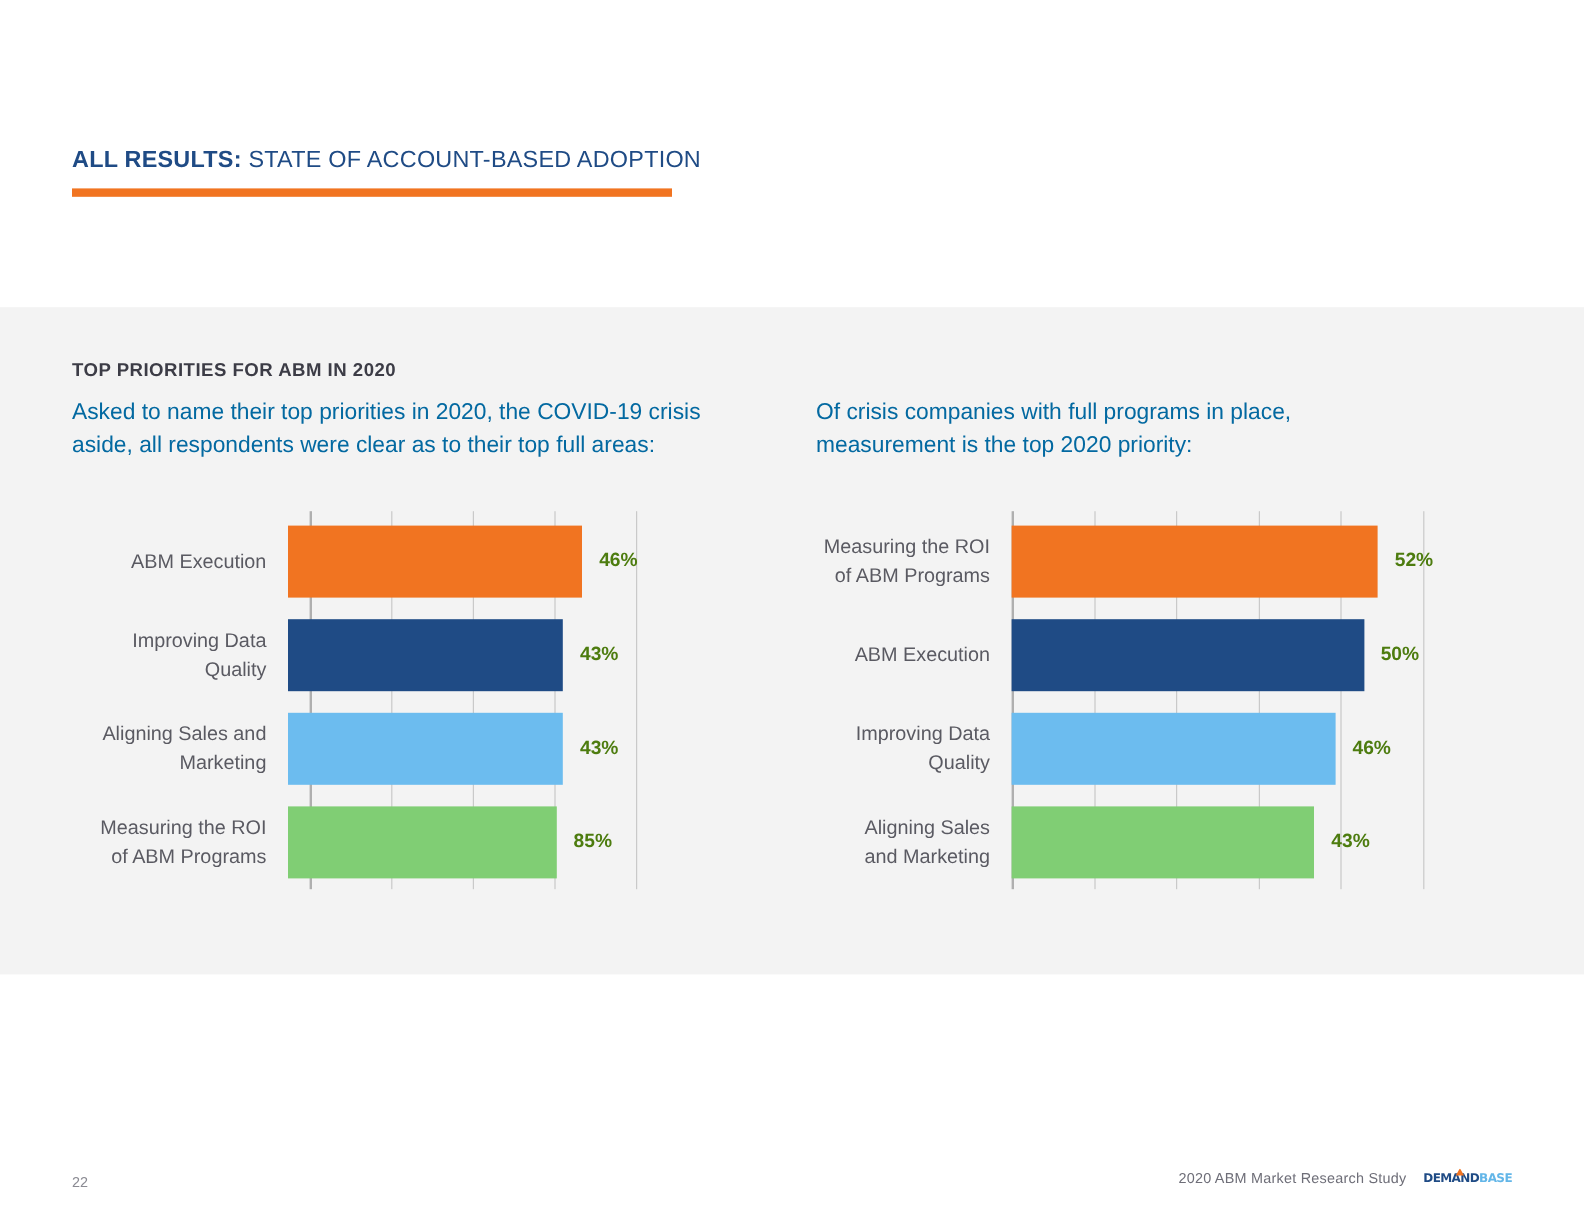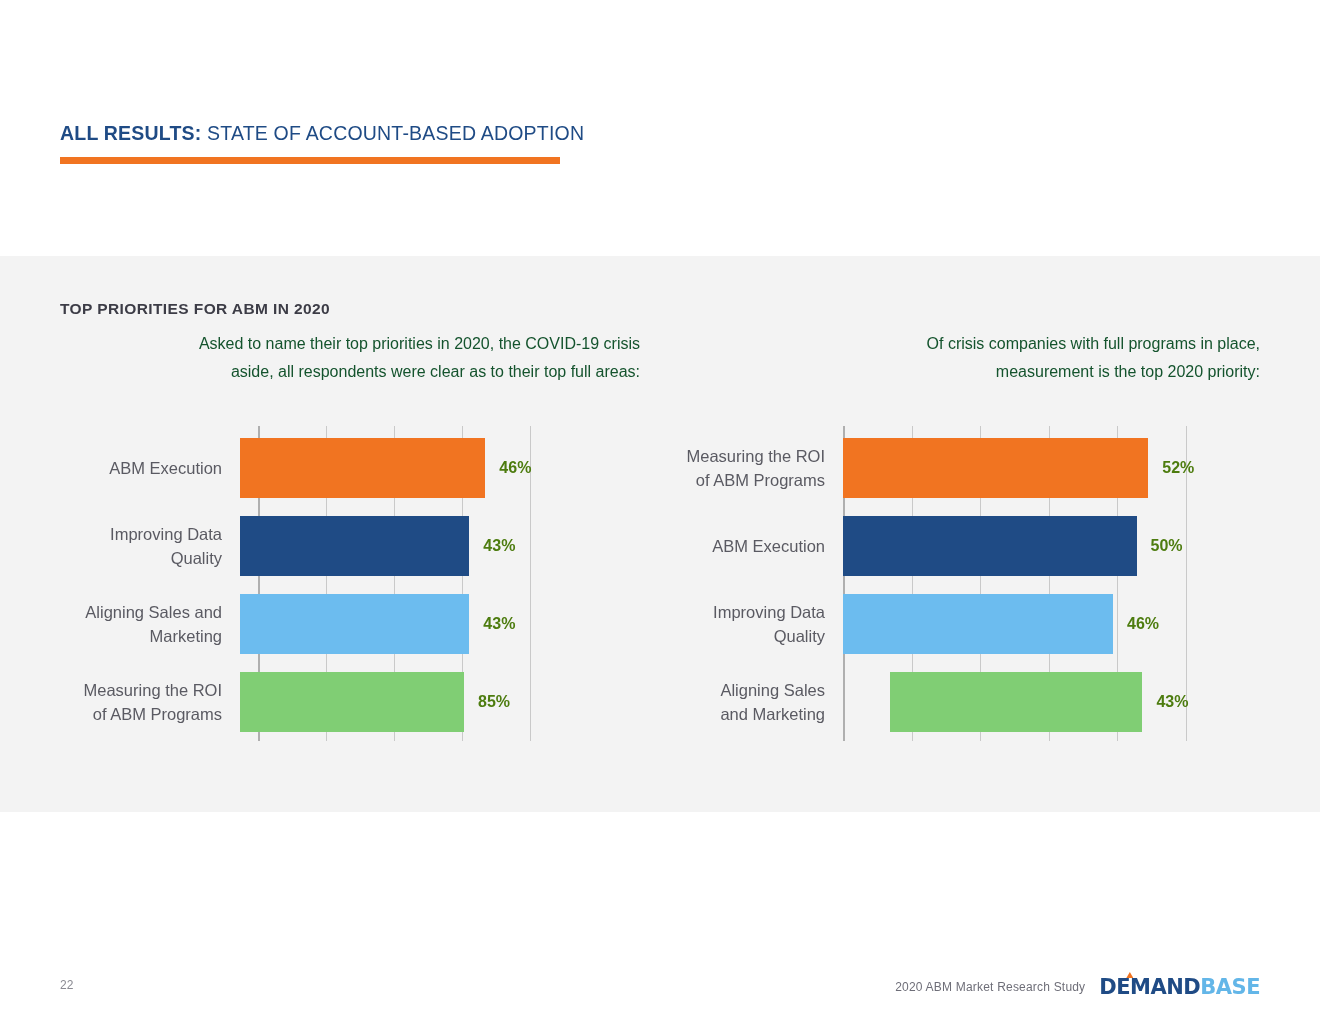--- a/index.html
+++ b/index.html
@@ -34,22 +34,22 @@
     font-size: 15.5px; font-weight: bold; letter-spacing: 0.4px;
     color: #3C3C46;
   }
 
   
   .col { position: absolute; top: 330px; }
   .col-left  { left: 40px;  width: 620px; }
   .col-right { left: 660px; width: 620px; }
 
   .col-intro {
-    text-align: right; font-size: 16px; line-height: 28px;
-    color: #14532d; padding: 0 20px;
+    text-align: left; font-size: 19px; line-height: 28px;
+    color: #0369a1; padding: 0 20px;
   }
   .col-intro div { white-space: nowrap; }
 
   .chart { position: relative; margin-top: 40px; height: 315px; }
 
   .grid {
     position: absolute; top: 0; bottom: 0;
     pointer-events: none;
   }
   .gridline {
@@ -84,21 +84,21 @@
     position: absolute; left: 60px; top: 978px;
     font-size: 12px; color: #8A8A92;
   }
   .footer-right {
     position: absolute; right: 60px; top: 975px;
     display: flex; align-items: center; gap: 14px;
   }
   .footer-note { font-size: 12px; color: #6E6E78; letter-spacing: 0.2px; }
   .logo {
     position: relative;
-    font-size: 21px; font-weight: bold; letter-spacing: -0.5px;
+    font-size: 10px; font-weight: bold; letter-spacing: -0.5px;
     font-family: "DejaVu Sans", sans-serif;
   }
   .logo .demand { color: #1F4B85; }
   .logo .base { color: #63B6E8; }
   .logo .accent {
     position: absolute; left: 27px; top: -3px;
     width: 7px; height: 6px; background: #F17421;
     clip-path: polygon(50% 0%, 100% 100%, 0% 100%);
   }
 </style>
@@ -197,21 +197,21 @@
             </div>
           </div>
           <div class="row" style="top: 168px;">
             <div class="cat-label" style="width: 183px;">Improving Data
 Quality</div>
             <div class="bar-wrap">
               <div class="bar" style="width: 270.065px; background: rgb(108, 188, 239);"></div>
               <div class="bar-value" style="left: 284.065px;">46%</div>
             </div>
           </div>
-          <div class="row" style="top: 246px; gap: 47px;">
+          <div class="row" style="top: 246px;">
             <div class="cat-label" style="width: 183px;">Aligning Sales
 and Marketing</div>
             <div class="bar-wrap">
               <div class="bar" style="width: 252.452px; background: rgb(128, 206, 116);"></div>
               <div class="bar-value" style="left: 266.452px;">43%</div>
             </div>
           </div>
         </div>
     </div>
   </div>

